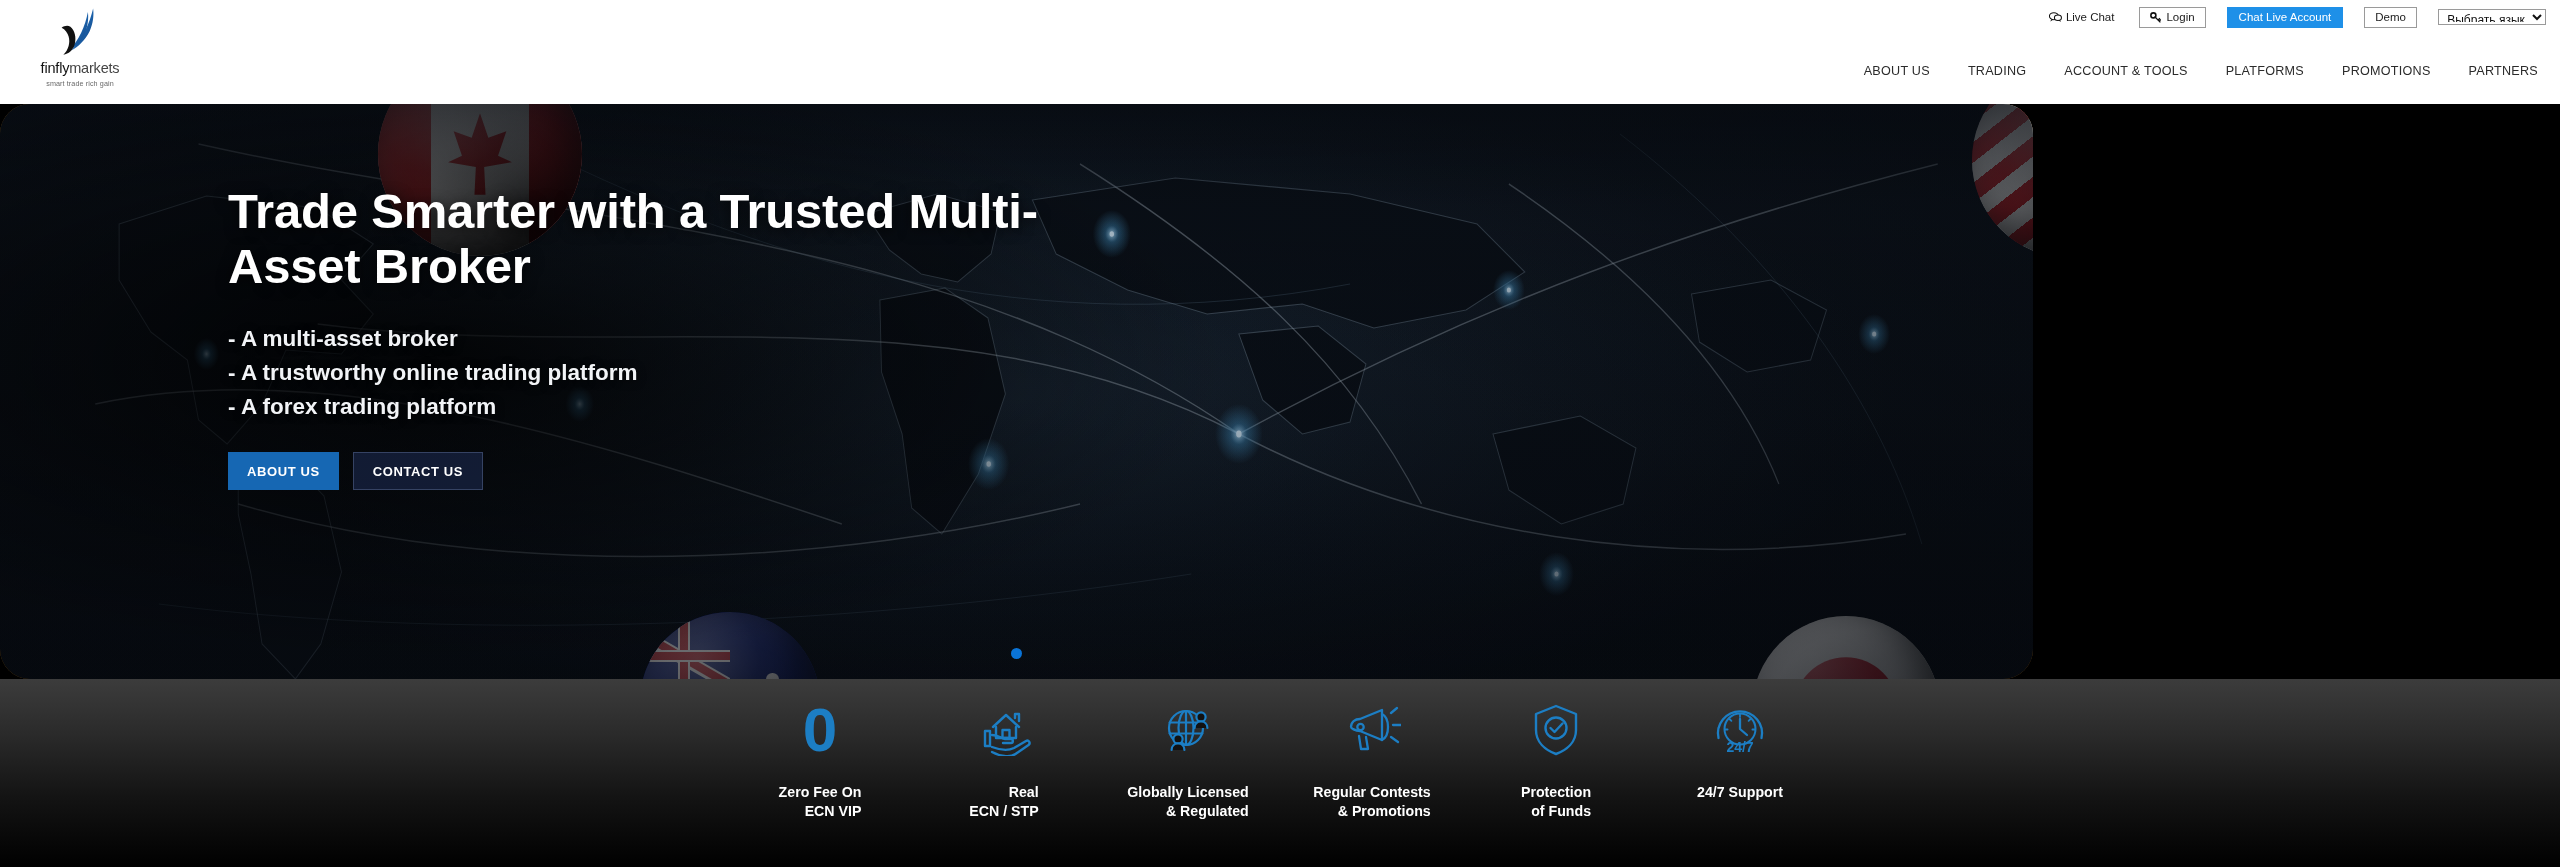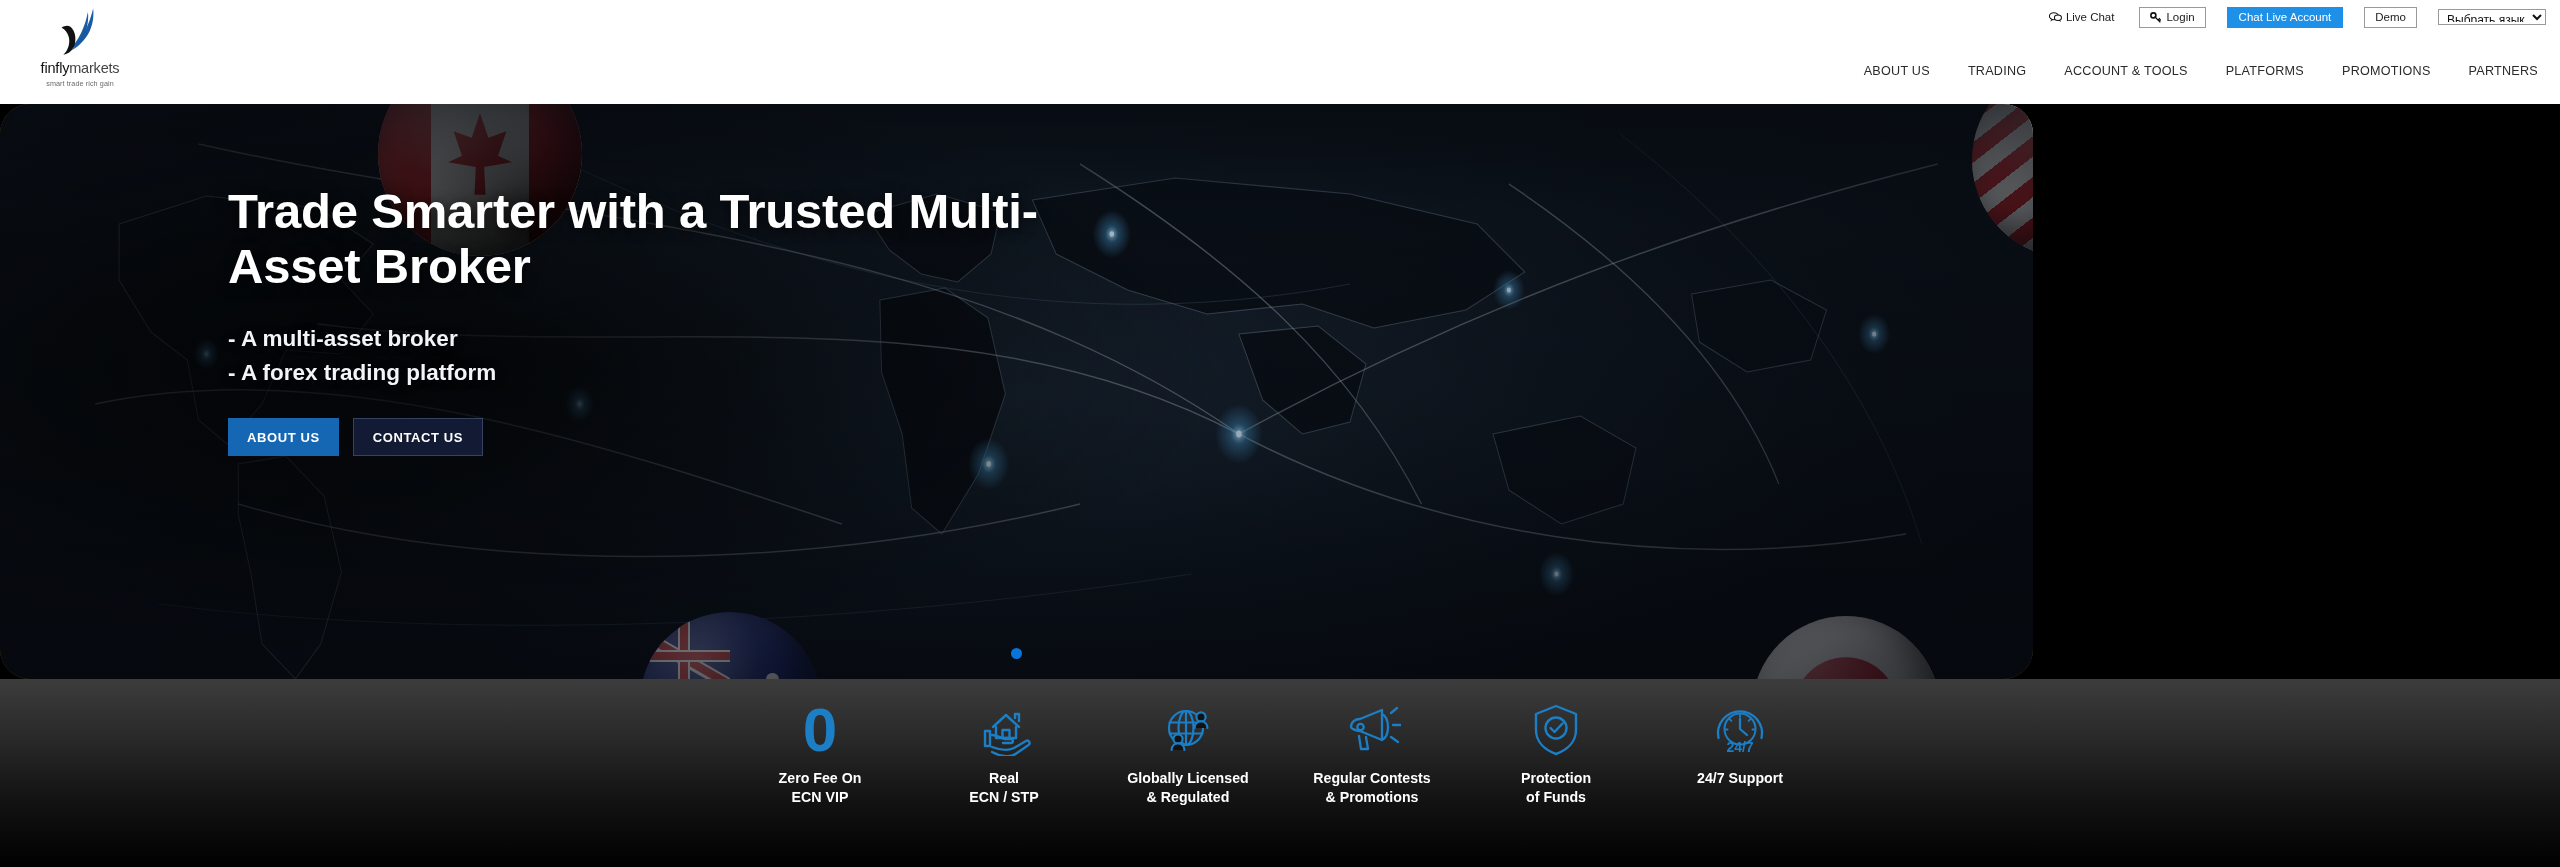--- a/index.html
+++ b/index.html
@@ -51,21 +51,21 @@
   .btn-primary {
     display: flex; align-items: center; justify-content: center;
     height: 21px; padding: 0 11px;
     background: #1e90e8; border: 1px solid #1e90e8;
     font-size: 11.5px; color: #fff; cursor: pointer; white-space: nowrap;
   }
   .lang-select {
     height: 16px; min-width: 92px; padding: 2px 4px;
     border: 1px solid #9a9a9a; background: #fff;
     font-family: "Liberation Sans", sans-serif;
-    font-size: 12px; color: #111; cursor: pointer;
+    font-size: 12px; color: #111; cursor: pointer; text-align: center;
   }
 
   .mainnav {
     position: absolute; right: 22px; top: 64px;
     display: flex; align-items: center; gap: 38px;
   }
   .mainnav a {
     font-size: 12.6px; color: #2b2b2b; letter-spacing: .25px;
     text-decoration: none; white-space: nowrap; cursor: pointer;
   }
@@ -136,21 +136,21 @@
     width: 184px; display: flex; flex-direction: column;
     align-items: center; cursor: pointer;
   }
   .feature-icon { height: 58px; display: flex; align-items: center; justify-content: center; }
   .feature-icon svg { display: block; }
   .zero-glyph {
     font-size: 62px; font-weight: 700; color: #1c7ec4; line-height: .85;
     font-family: "Liberation Sans", sans-serif;
   }
   .feature-label {
-    margin-top: 10px; text-align: center; color: #fff;
+    margin-top: 24px; text-align: right; color: #fff;
     font-size: 14.2px; font-weight: 700; line-height: 1.32; white-space: pre-line;
   }
 </style>
 </head>
 <body>
 
 <div class="page">
 
   <div class="header">
 
@@ -318,20 +318,21 @@
         <div class="sphere-shade"></div>
       </div>
 
       <div class="hero-vig"></div>
     </div>
 
     <div class="hero-content">
       <h1 class="hero-title">Trade Smarter with a Trusted Multi-Asset Broker</h1>
       <ul class="hero-bullets">
         <li>- A multi-asset broker</li>
+        <li>- A trustworthy online trading platform</li>
         <li>- A forex trading platform</li>
       </ul>
       <div class="hero-cta">
         <button class="cta cta-solid">ABOUT US</button>
         <button class="cta cta-ghost">CONTACT US</button>
       </div>
     </div>
 
     <div class="carousel-dots">
       <span class="dot"></span>

